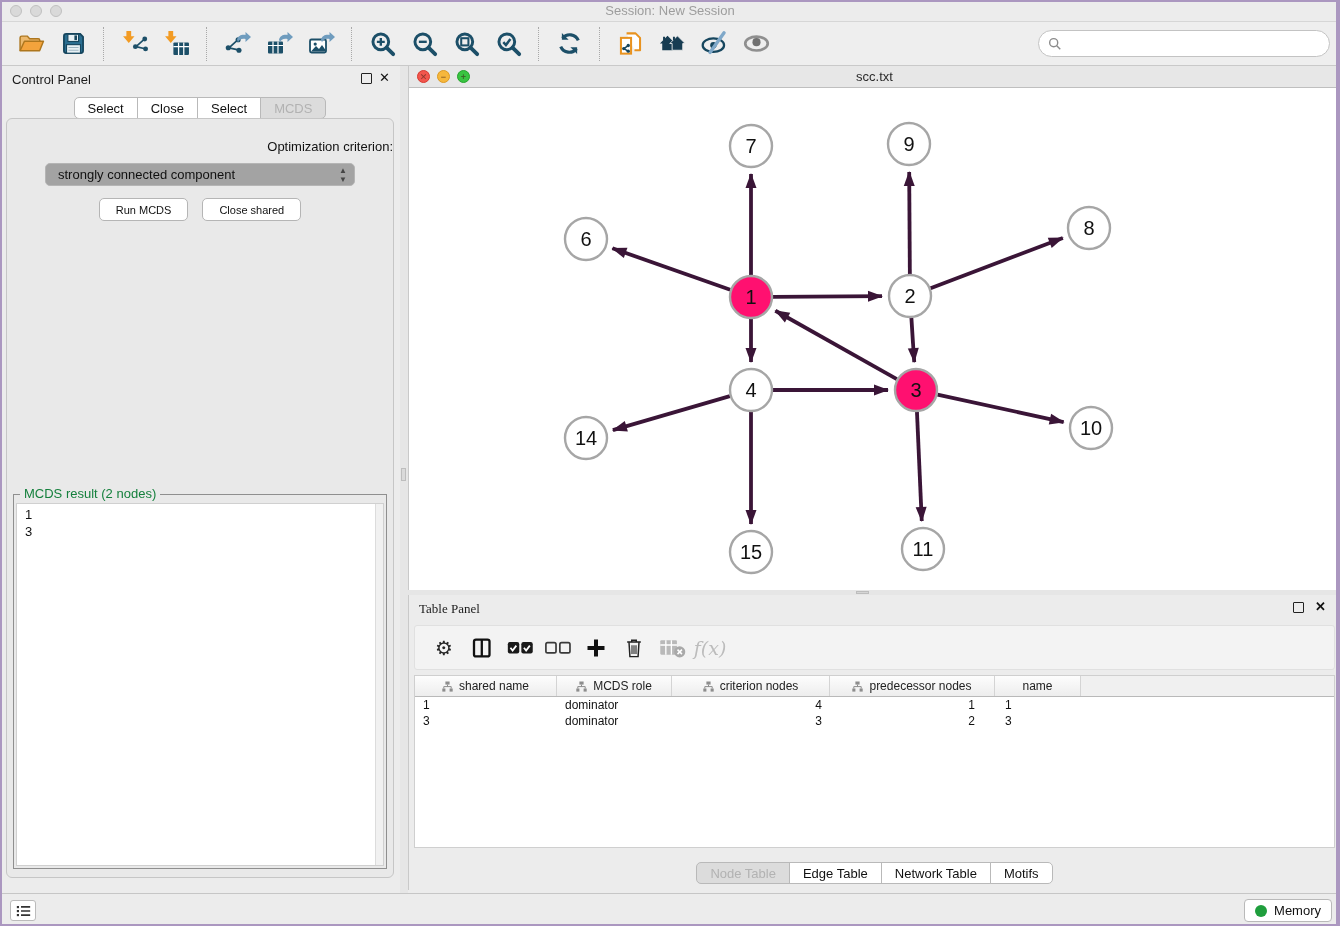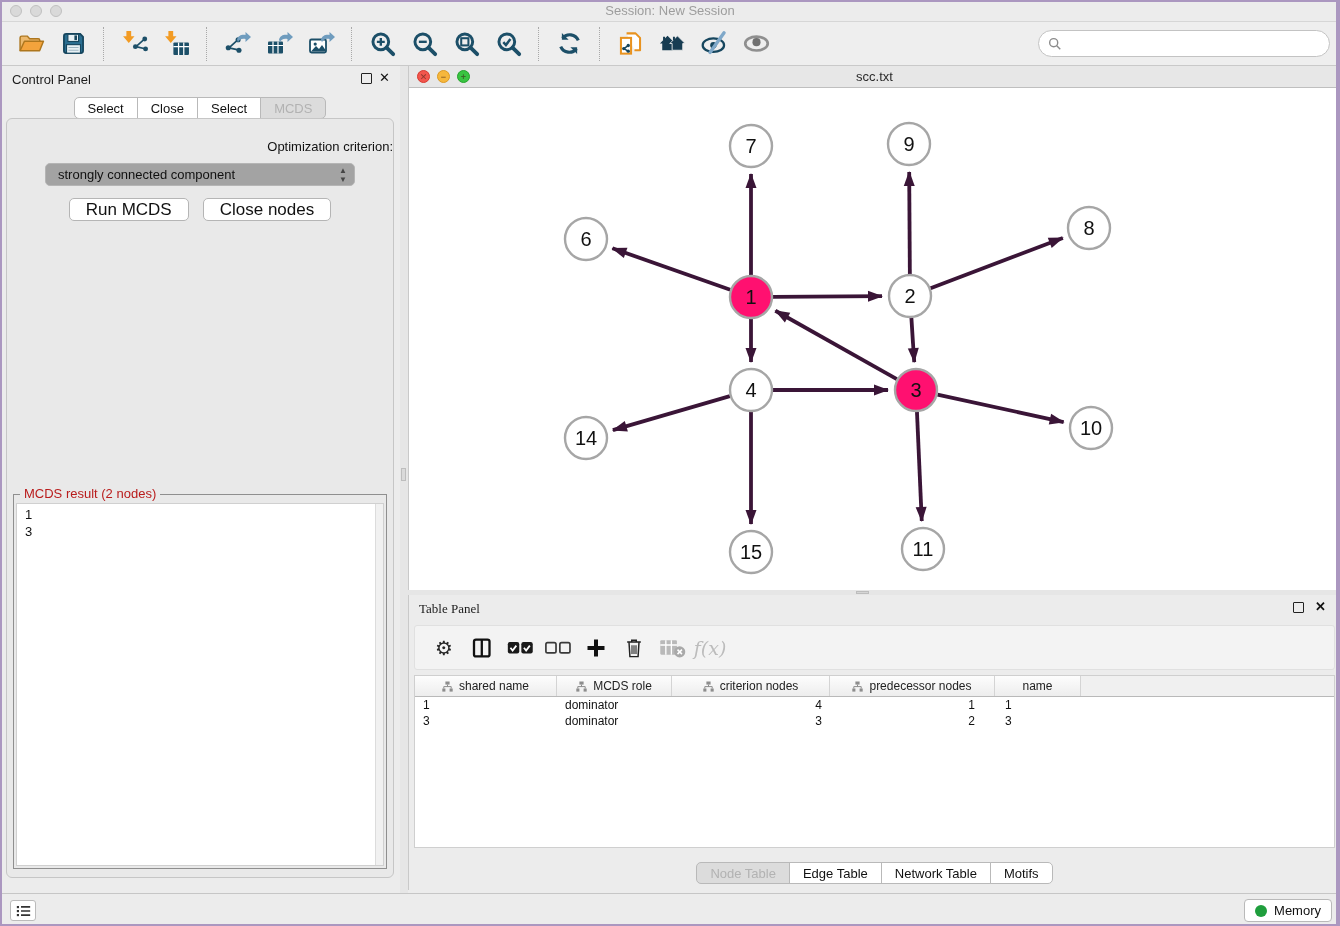--- a/index.html
+++ b/index.html
@@ -31,23 +31,23 @@
   .cp-tabs { position:absolute; left:0; right:0; top:31px; display:flex; justify-content:center; }
   .tabbtn { height:22px; padding:0 13px; background:#ffffff; border:1px solid #b9b9b9; font-size:13px; color:#111; display:flex; align-items:center; margin-left:-1px; }
   .tabbtn:first-child { border-radius:5px 0 0 5px; margin-left:0; }
   .tabbtn:last-child { border-radius:0 5px 5px 0; }
   .tabbtn.sel { background:#dcdcdc; color:#b2b2b2; }
   .cp-body { position:absolute; left:6px; right:6px; top:52px; bottom:6px; background:#e9e9e9; border:1px solid #c6c6c6; border-radius:6px; }
   .opt-label { text-align:right; margin-top:20px; font-size:13px; color:#111; }
   .dropdown { position:relative; margin:9px auto 0 auto; width:310px; height:23px; background:#a3a3a3; border:1px solid #b5b5b5; border-radius:5px; font-size:13px; color:#111; display:flex; align-items:center; padding:0 22px 0 12px; }
   .dd-arrows { position:absolute; right:7px; top:2px; display:flex; flex-direction:column; line-height:9px; font-size:8px; color:#444; }
   .btn-row { display:flex; justify-content:center; gap:14px; margin-top:12px; }
-  .pushbtn { height:23px; padding:0 16px; background:#ffffff; border:1px solid #b5b5b5; border-radius:5px; font-size:17px; color:#111; display:flex; align-items:center; }
+  .pushbtn { height:23px; padding:0 16px; background:#ffffff; border:1px solid #b5b5b5; border-radius:5px; font-size:11px; color:#111; display:flex; align-items:center; }
   .result-box { position:absolute; left:6px; right:6px; top:375px; bottom:8px; border:1px solid #8f8f8f; background:#e9e9e9; }
-  .result-legend { position:absolute; top:-9px; left:6px; background:#e9e9e9; padding:0 4px; font-size:13px; color:#b91c1c; }
+  .result-legend { position:absolute; top:-9px; left:6px; background:#e9e9e9; padding:0 4px; font-size:13px; color:#15803d; }
   .result-inner { position:absolute; inset:8px 2px 2px 2px; background:#ffffff; border:1px solid #d0d0d0; }
   .result-lines { white-space:pre; font-size:13px; line-height:17px; padding:2px 8px; color:#111; }
   .result-scroll { position:absolute; top:0; right:0; bottom:0; width:8px; background:#f1f1f1; border-left:1px solid #dcdcdc; }
 
   
   .v-divider { position:absolute; left:400px; top:66px; width:8px; height:827px; background:#e6e6e6; }
   .v-grip { position:absolute; left:1px; top:402px; width:5px; height:13px; background:#dadada; border:1px solid #bdbdbd; }
 
   
   .net-window { position:absolute; left:408px; top:66px; width:932px; height:524px; background:#ffffff; border-left:1px solid #c9c9c9; }
@@ -305,21 +305,21 @@
       <div class="opt-label">Optimization criterion:</div>
       <div class="dropdown">
         <span>strongly connected component</span>
         <span class="dd-arrows">
             <span>▲</span>
             <span>▼</span>
           </span>
       </div>
       <div class="btn-row">
         <button class="pushbtn">Run MCDS</button>
-        <button class="pushbtn">Close nodes</button>
+        <button class="pushbtn">Close shared</button>
       </div>
       <div class="result-box">
         <span class="result-legend">MCDS result (2 nodes)</span>
         <div class="result-inner">
           <div class="result-lines" id="result-lines">1
 3</div>
           <div class="result-scroll"></div>
         </div>
       </div>
     </div>

